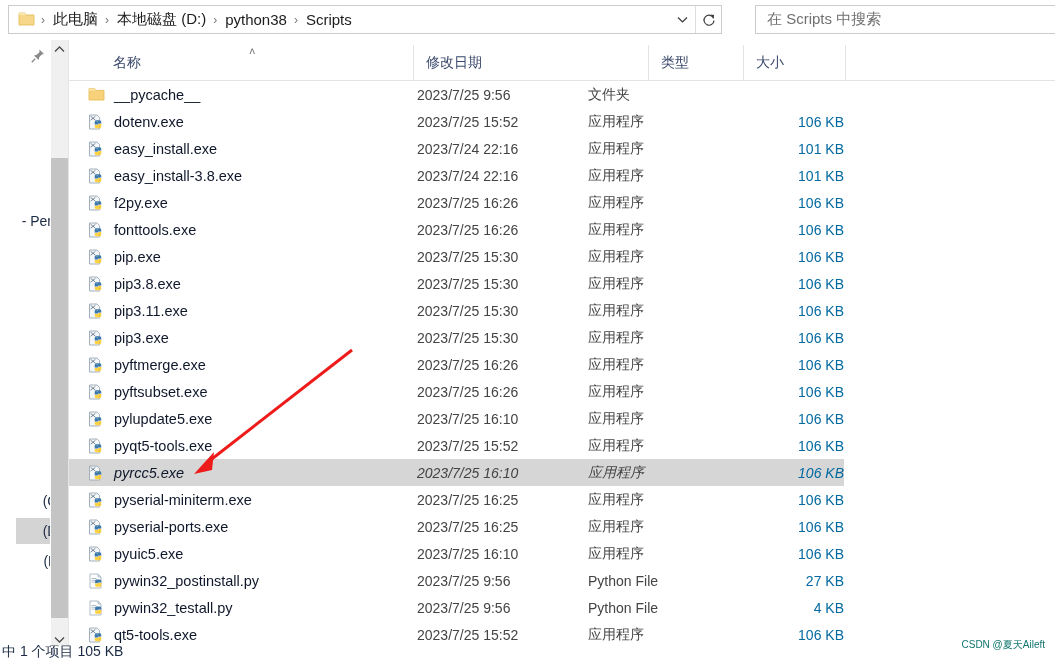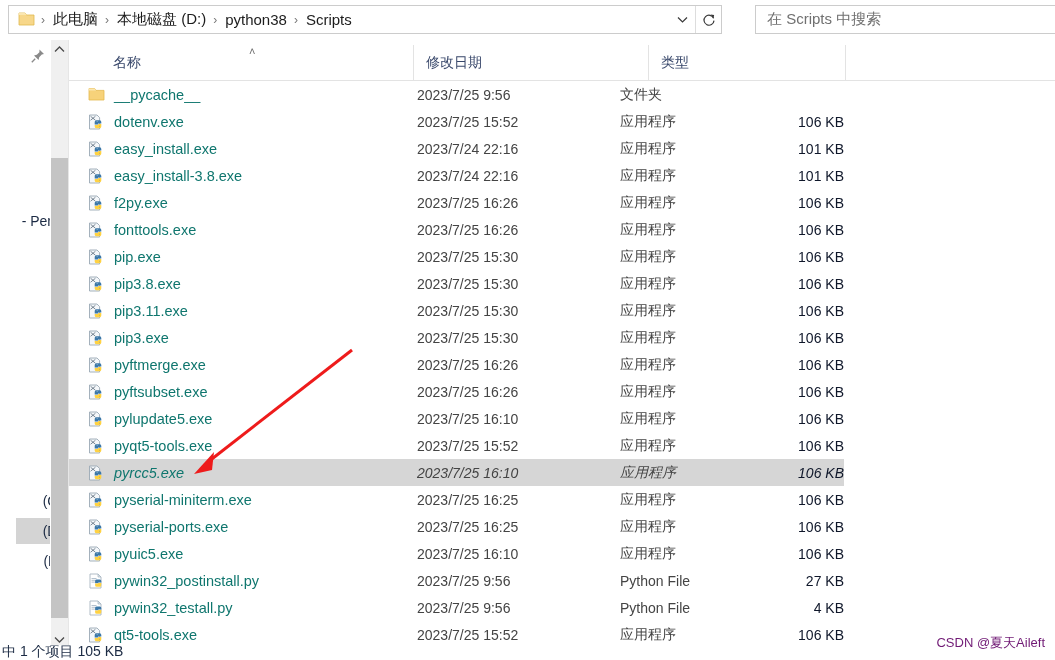--- a/index.html
+++ b/index.html
@@ -187,45 +187,44 @@
 
   .cell-name {
     position: absolute;
     left: 19px;
     display: flex;
     align-items: center;
     white-space: nowrap;
   }
   .cell-name .label {
     font-size: 14.5px;
-    color: #0f766e;
+    color: #0f172a;
     margin-left: 9px;
   }
   .cell-date {
     position: absolute;
     left: 348px;
     font-size: 14px;
     color: #444444;
     white-space: nowrap;
   }
   .cell-type {
     position: absolute;
     left: 519px;
     font-size: 14px;
     color: #444444;
     white-space: nowrap;
-    margin-left: 32px;
   }
   .cell-size {
     position: absolute;
     left: 620px;
     width: 155px;
     text-align: right;
     font-size: 14px;
-    color: #0f172a;
+    color: #0369a1;
     white-space: nowrap;
   }
 
   
   .icon16 { width: 17px; height: 16px; flex: 0 0 auto; position: relative; }
 
   
   .statusbar {
     position: absolute;
     left: 0; top: 645px;
@@ -246,22 +245,22 @@
     position: absolute;
     left: 0; top: 0;
     width: 1055px; height: 660px;
     pointer-events: none;
   }
 
   
   .watermark {
     position: absolute;
     right: 10px; bottom: 8px;
-    font-size: 13px;
-    color: #701a75;
+    font-size: 10px;
+    color: #0f766e;
     white-space: nowrap;
   }
 </style>
 </head>
 <body>
 
 <div class="topbar">
 
   <div class="addressbar">
     <span class="addr-folder-icon">
@@ -340,20 +339,23 @@
     <div class="colhead first" style="left:0px;width:344px;">
       <span>名称</span>
       <span class="sort-caret">˄</span>
     </div>
     <div class="colhead" style="left:344px;width:175px;">
       <span>修改日期</span>
     </div>
     <div class="colhead" style="left:539px;width:155px;margin-left:40px;">
       <span>类型</span>
     </div>
+    <div class="colhead" style="left:674px;width:102px;">
+      <span>大小</span>
+    </div>
     <div class="colhead" style="left:776px;width:210px;"></div>
   </div>
 
   <div class="rows" id="rows-container">
       <div class="row">
         <div class="cell-name">
           <span class="icon16"><svg width="17" height="15" viewBox="0 0 17 15">
               <path d="M1 1.5 h5.6 l1.4 1.9 H16 v9.6 H1 Z" fill="#f7d27a" stroke="#e5b94e" stroke-width="0.8"></path>
               <path d="M1 1.5 h5.6 l1.4 1.9 H1 Z" fill="#fbe6ae"></path>
             </svg></span>

